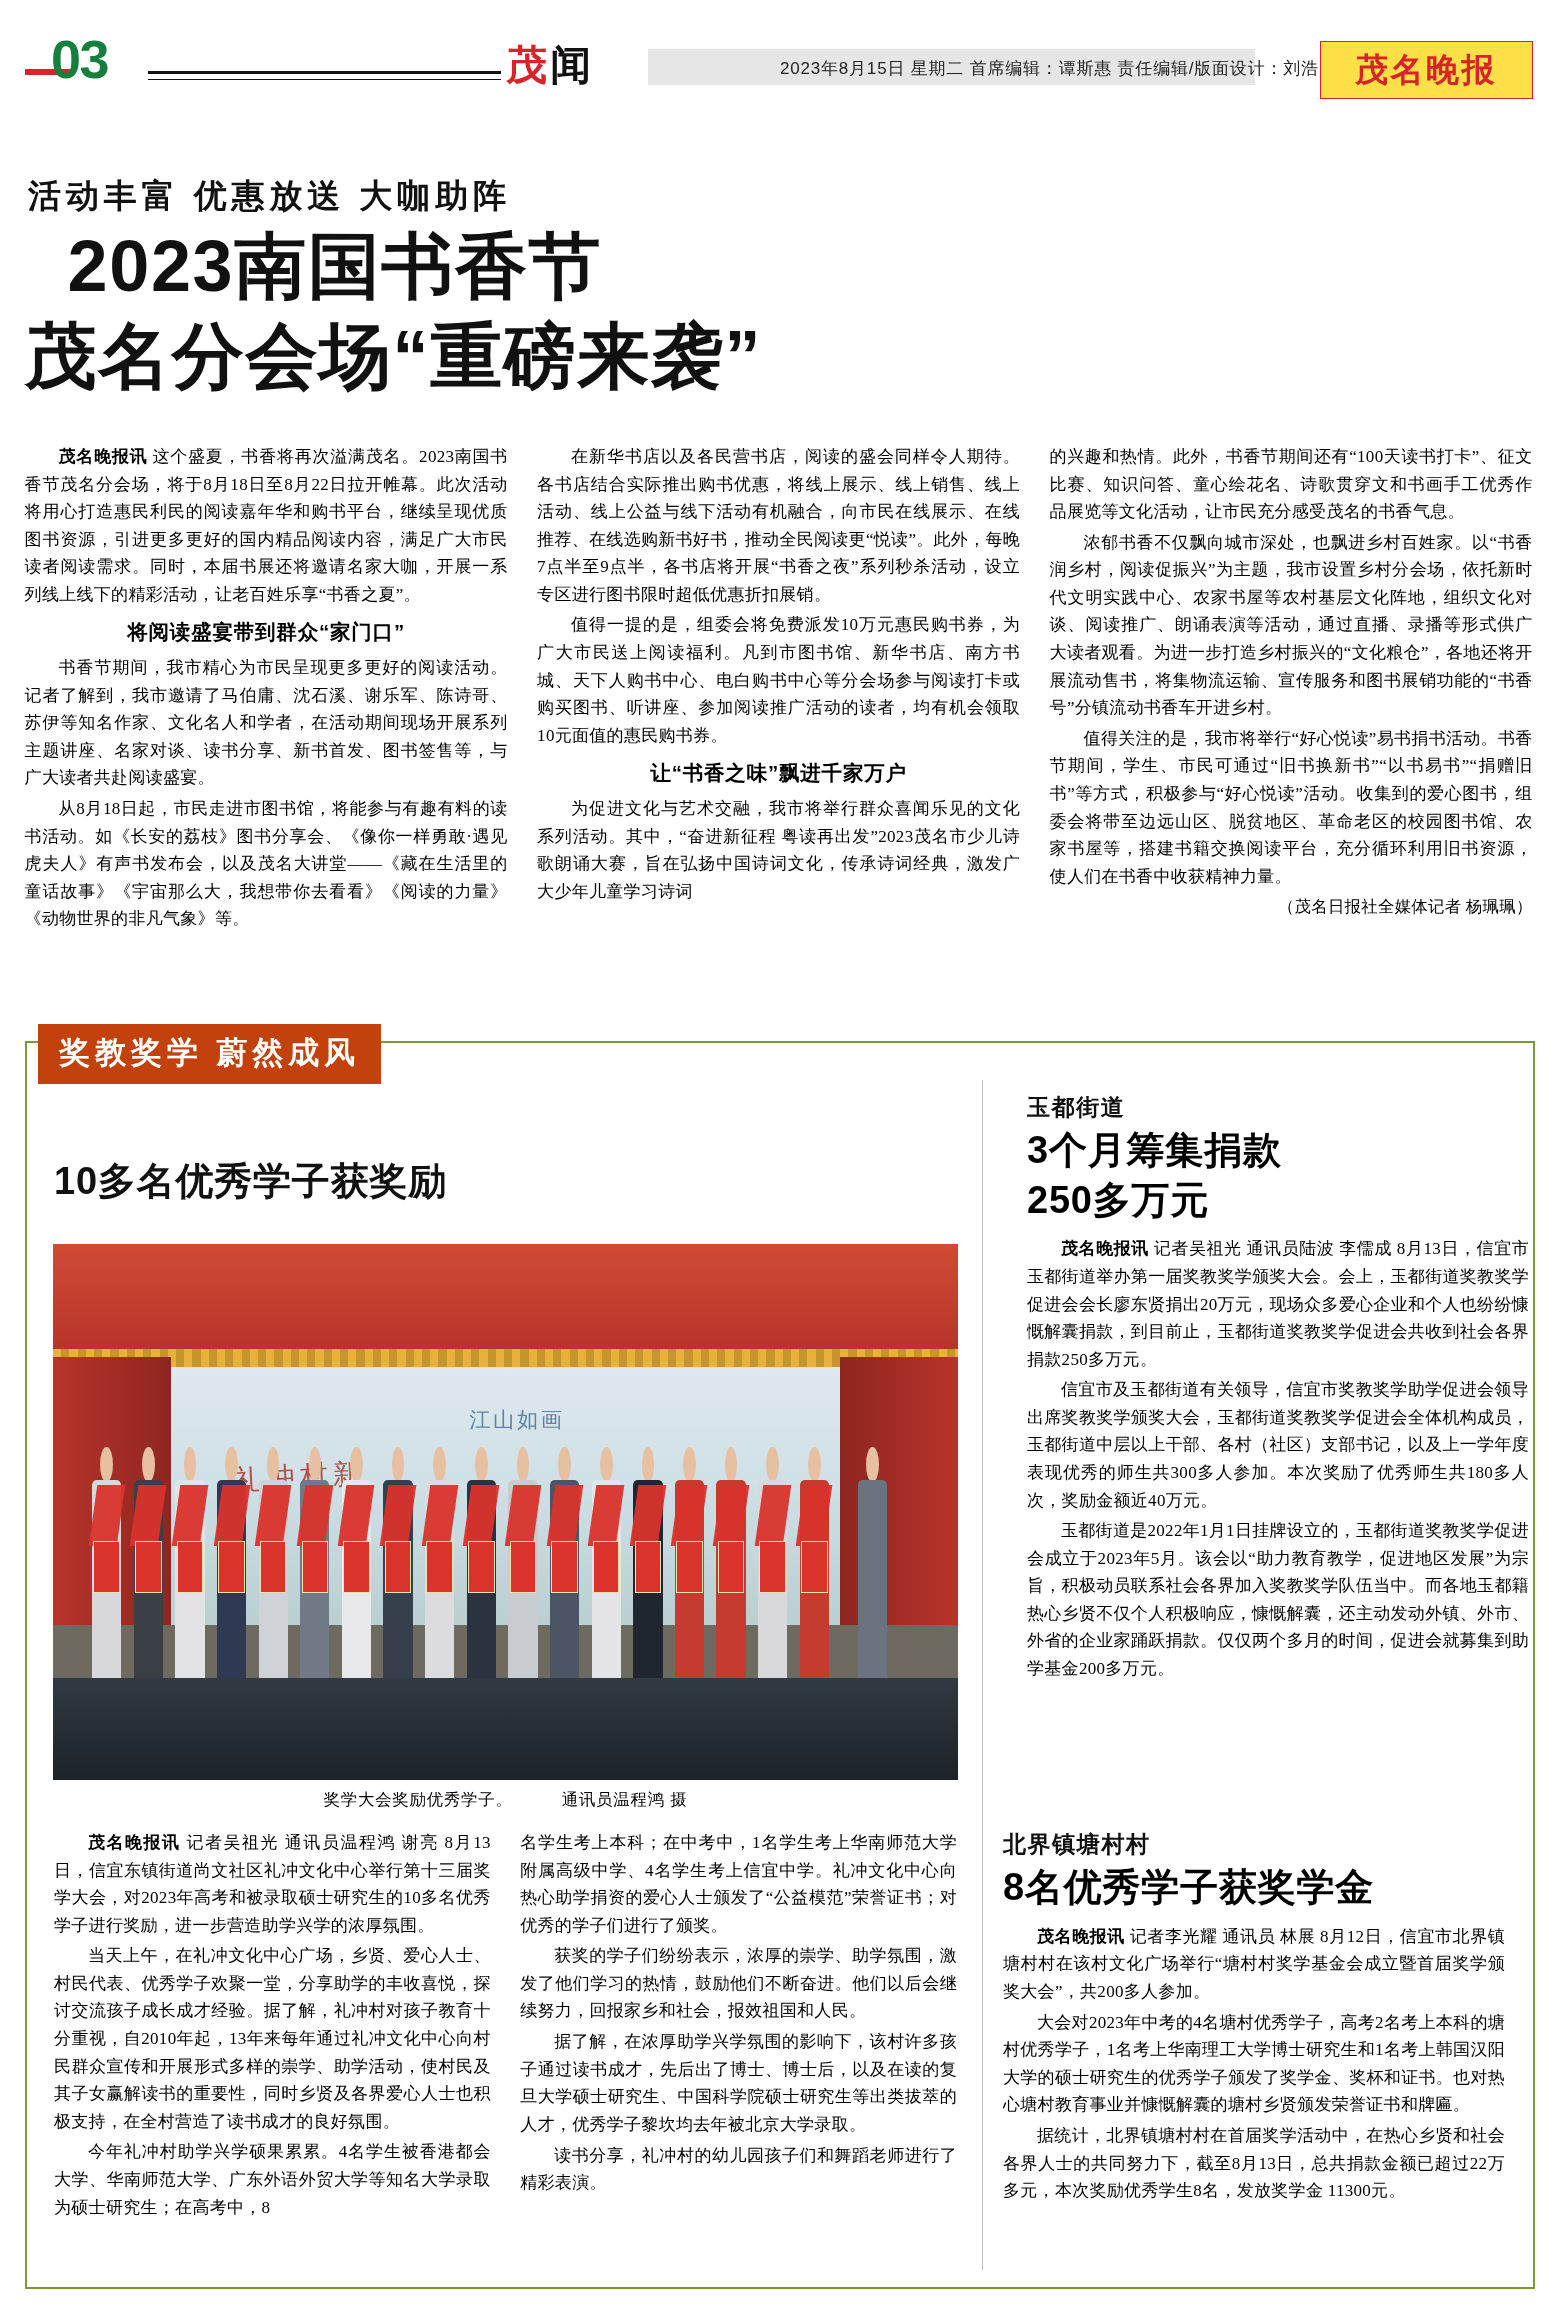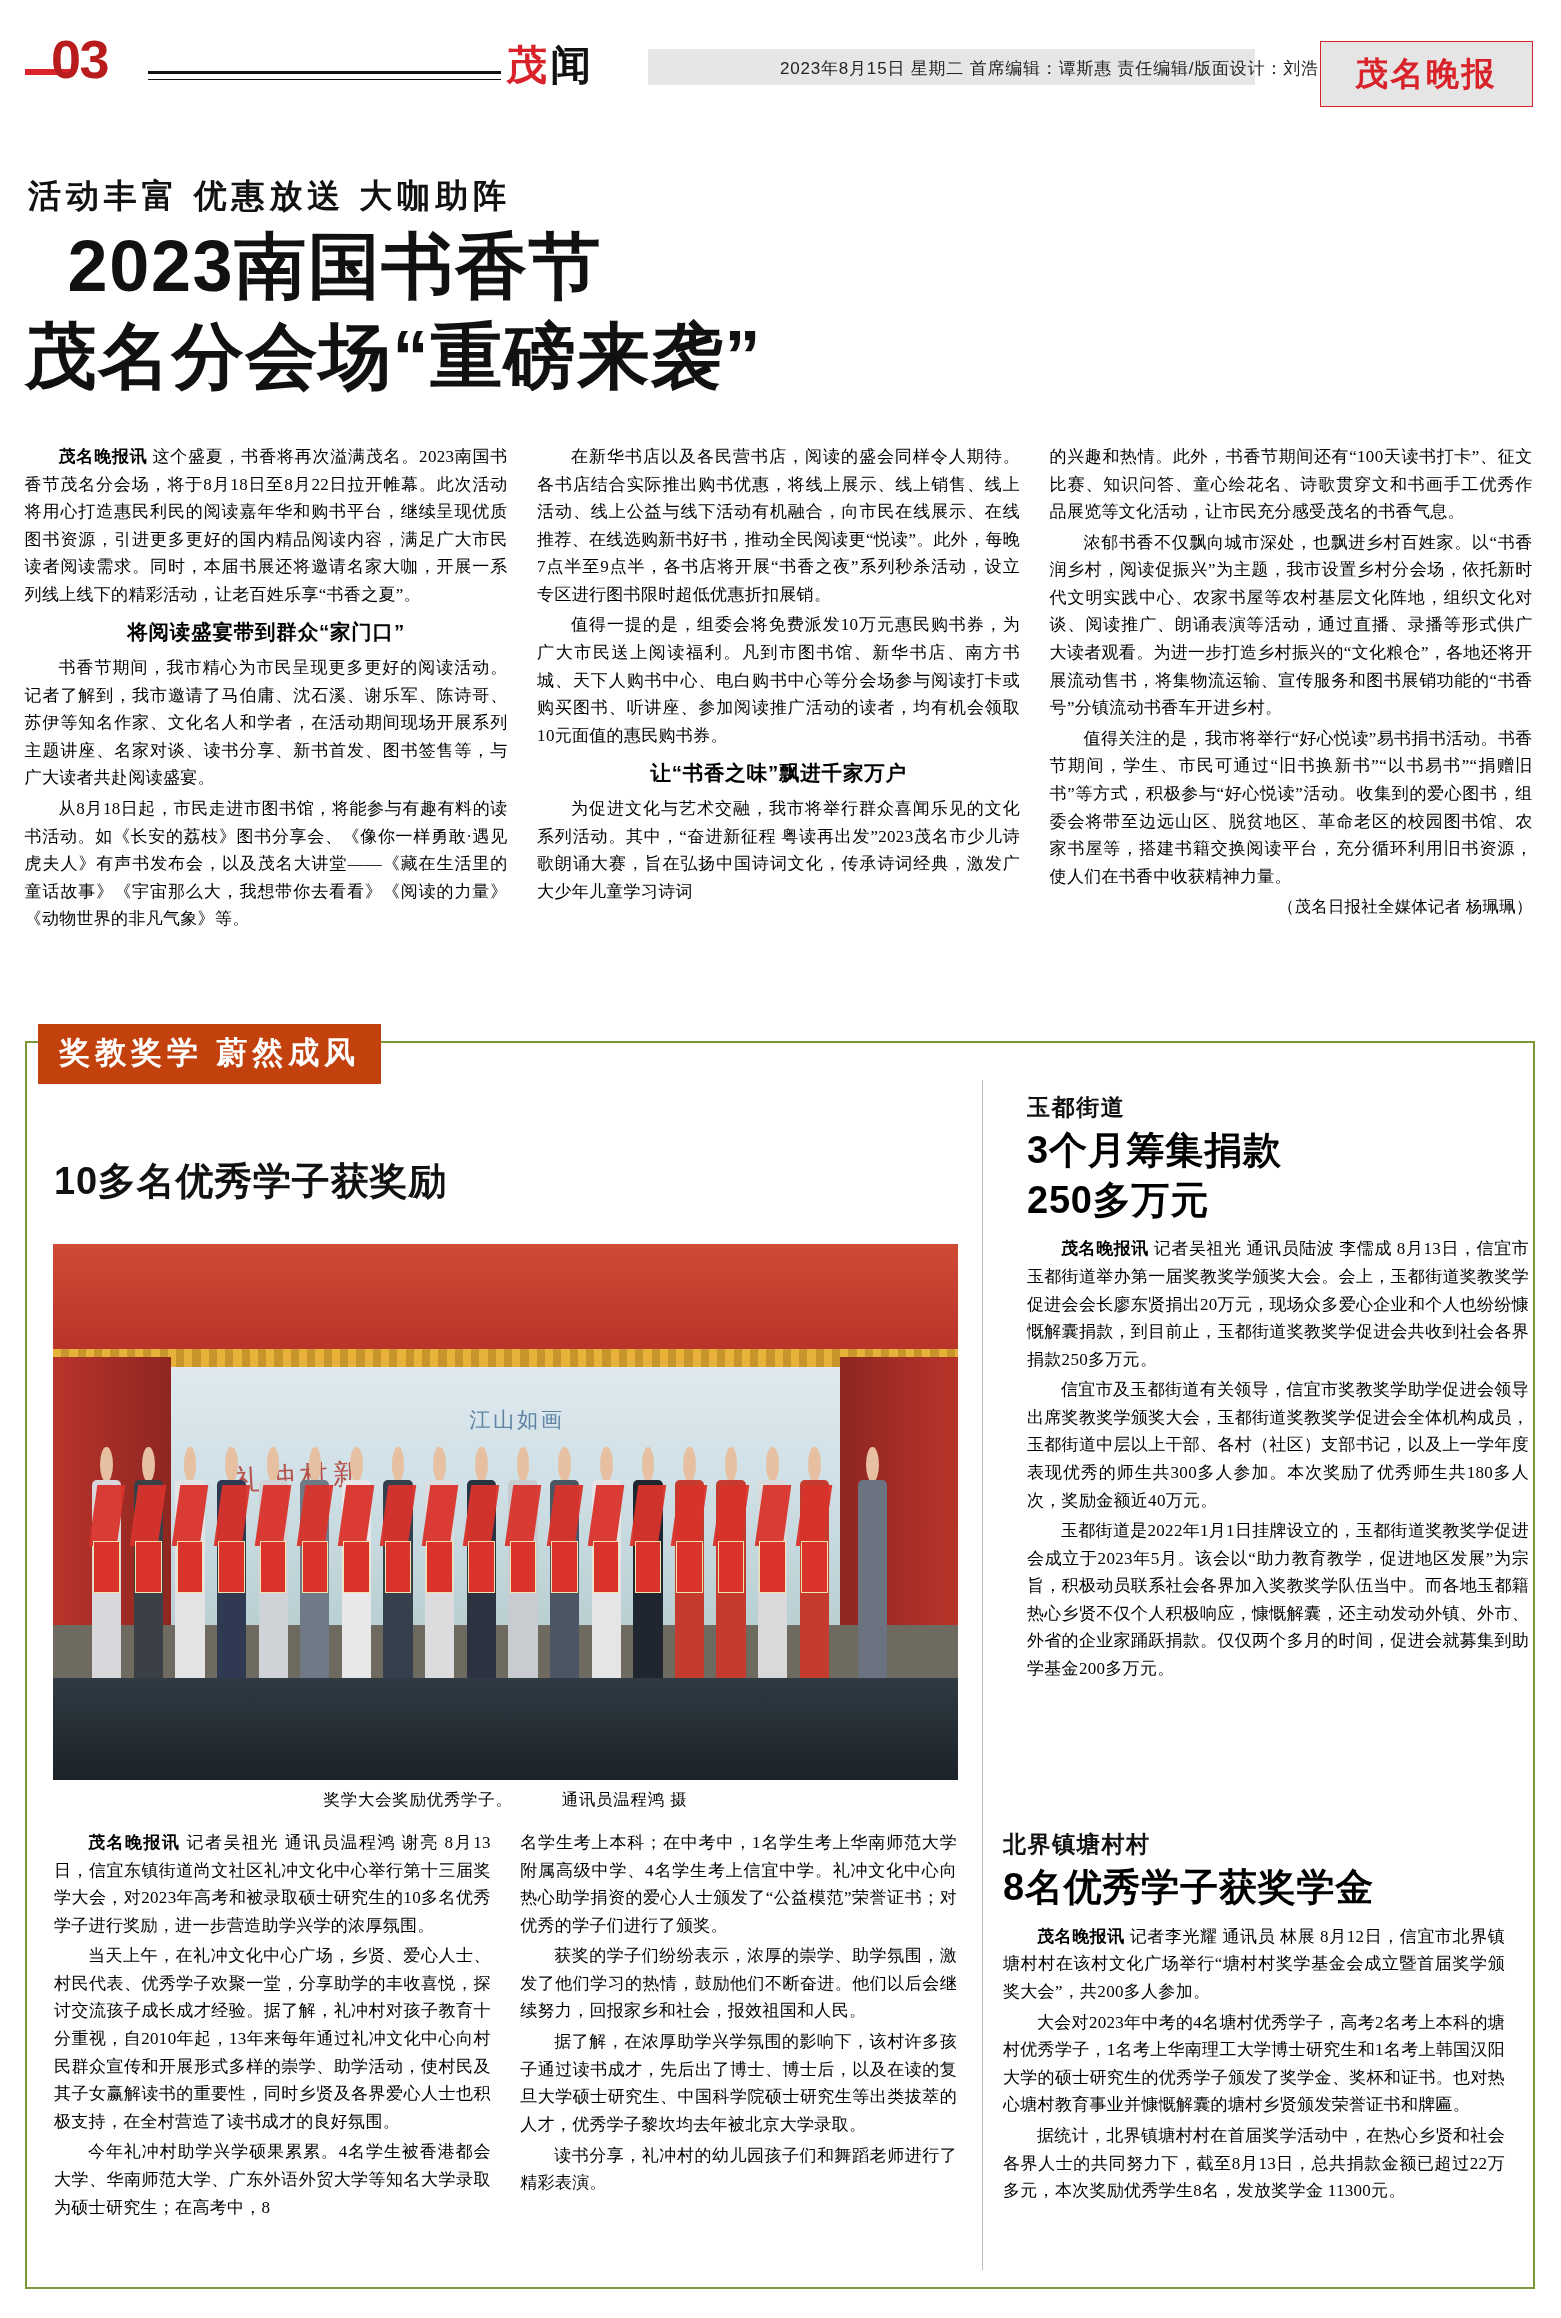--- a/index.html
+++ b/index.html
@@ -30,21 +30,21 @@
     width:49px; height:5.7px;
     background:#d8232a;
   }
   .mh-pageno{
     position:absolute;
     left:51px; top:28px;
     font-family:"Liberation Sans","DejaVu Sans",sans-serif;
     font-size:54px;
     font-weight:700;
     letter-spacing:-1.6px;
-    color:#b91c1c;
+    color:#15803d;
   }
   .mh-rule{
     position:absolute;
     left:148px; top:71px;
     width:353px; height:3.3px;
     background:#111;
   }
   .mh-rule2{
     position:absolute;
     left:148px; top:79px;
@@ -72,27 +72,27 @@
     left:780px; top:57px;
     font-family:"Liberation Sans","DejaVu Sans",sans-serif;
     font-size:17px;
     color:#222;
     letter-spacing:0.8px;
     white-space:nowrap;
   }
   .mh-logo{
     position:absolute;
     right:29.5px; top:41px;
-    width:213px; height:66px;
+    width:213px; height:58px;
     border:1.6px solid #d8232a;
     box-sizing:border-box;
     display:flex;
     align-items:center;
     justify-content:center;
-    background:#e5e5e5;
+    background:#fde047;
   }
   .mh-logo span{
     font-family:"Liberation Serif","DejaVu Serif",serif;
     font-size:33px;
     font-weight:700;
     color:#d8232a;
     letter-spacing:2.5px;
   }
 
   

